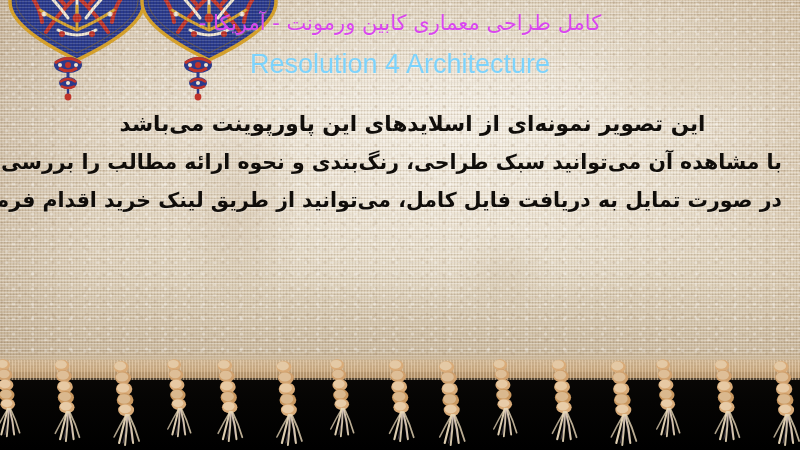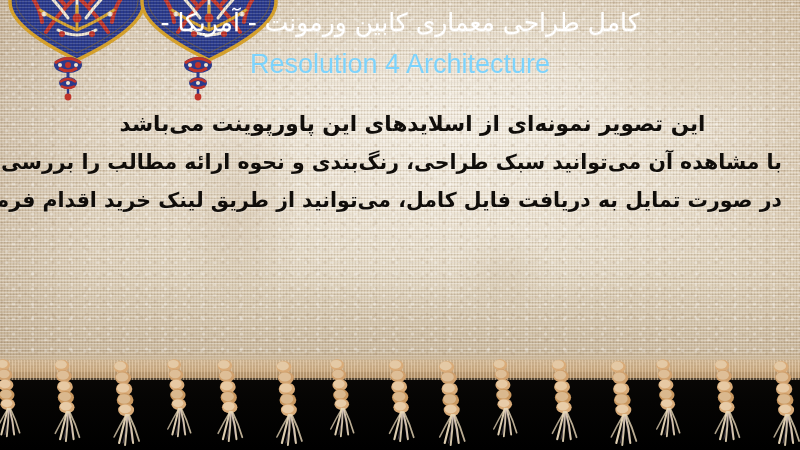--- a/index.html
+++ b/index.html
@@ -79,21 +79,21 @@
     opacity:.8;
     filter:blur(.4px);
   }
   .fringe-layer{ position:absolute; left:0; top:352px; width:800px; height:98px; }
   .tassel{ position:absolute; top:0; }
   .tassel svg{ display:block; }
 
   .title{
     position:absolute; top:8px; right:20px; width:760px;
     text-align:center; direction:rtl;
-    color:#ffffff; font-size:25px; line-height:30px; font-weight:400;
+    color:#d946ef; font-size:21px; line-height:30px; font-weight:400;
     font-family:"DejaVu Sans","Liberation Sans",sans-serif;
     text-shadow:0 1px 0 rgba(255,255,255,.30);
     letter-spacing:0px;
   }
   .subtitle{
     position:absolute; top:47px; left:0; width:800px;
     text-align:center; direction:ltr;
     color:#7dd3fc; font-size:27px; line-height:34px; font-weight:400;
     font-family:"Liberation Sans","DejaVu Sans",sans-serif;
     text-shadow:0 1px 0 rgba(255,255,255,.28);

